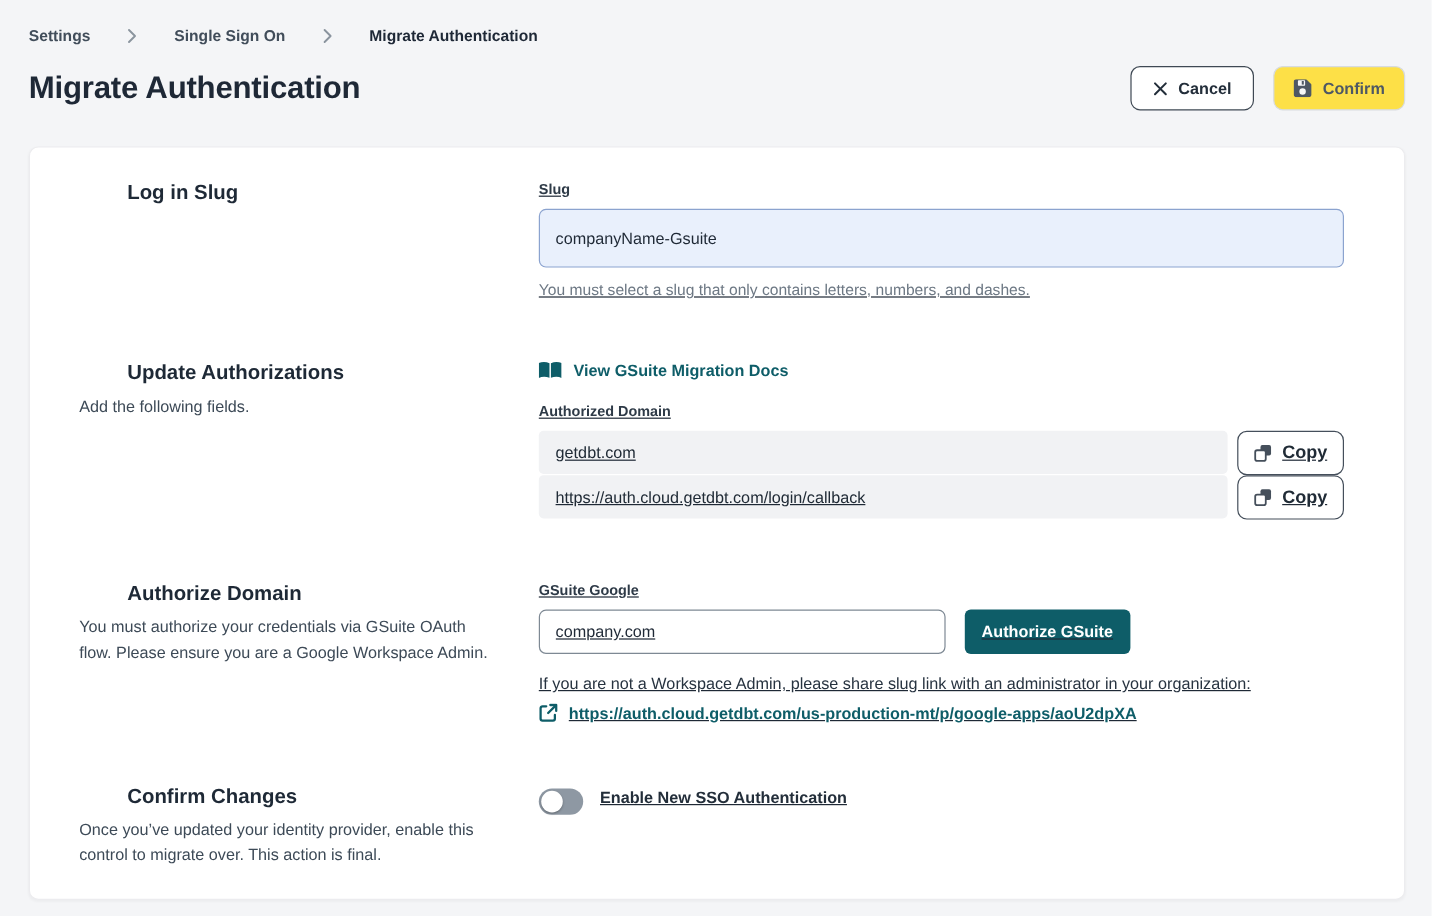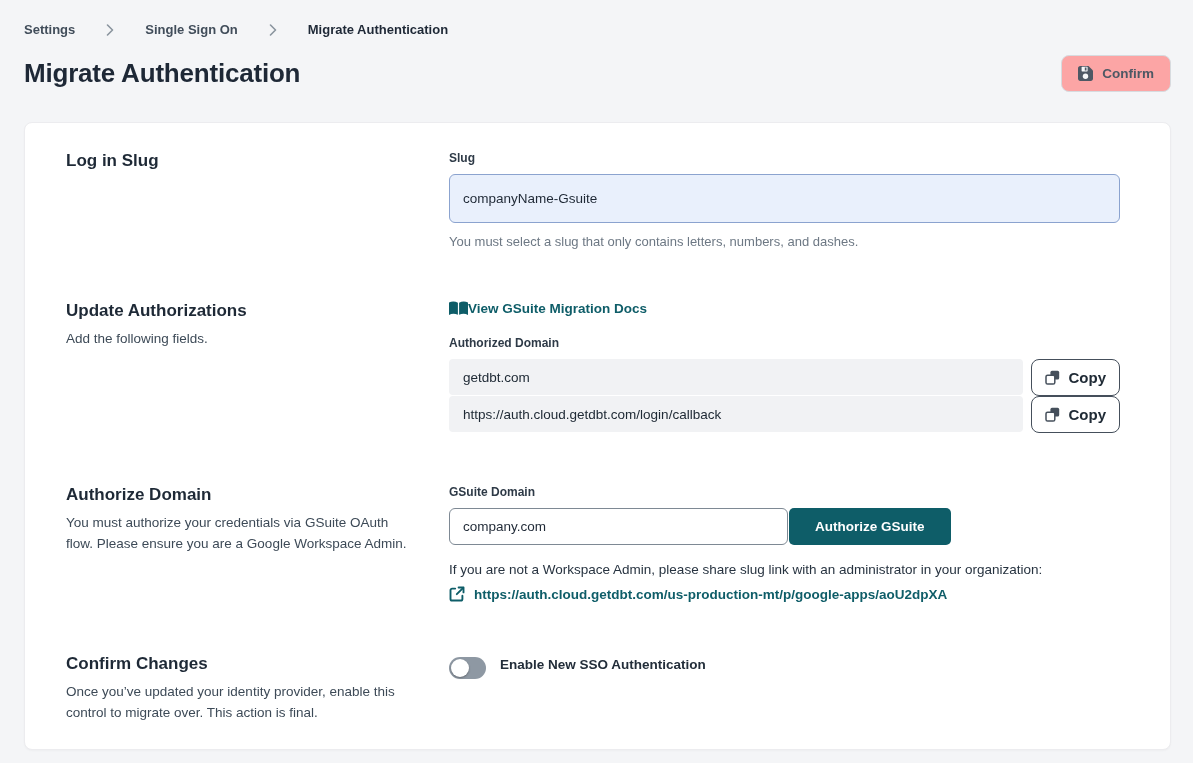--- a/index.html
+++ b/index.html
@@ -19,68 +19,68 @@
 
   
   .page-header { display: flex; align-items: center; justify-content: space-between; margin-top: 18px; }
   h1.page-title { font-size: 26px; font-weight: 700; color: #1e2836; letter-spacing: -0.2px; }
   .header-actions { display: flex; gap: 16px; align-items: center; }
   .btn {
     height: 37px; border-radius: 8px; display: inline-flex; align-items: center; gap: 9px;
     font-family: inherit; font-size: 13.5px; font-weight: 600; cursor: pointer;
   }
   .btn-cancel { background: #ffffff; border: 1px solid #3f4954; color: #232e3a; padding: 0 18px; }
-  .btn-confirm { background: #fca5a5; border: 1px solid #d7dbdf; color: #4e5864; padding: 0 16px; }
+  .btn-confirm { background: #fde047; border: 1px solid #d7dbdf; color: #4e5864; padding: 0 16px; }
 
   
   .card {
     margin-top: 30px; background: #ffffff; border-radius: 8px;
     border: 1px solid #ececef; box-shadow: 0 1px 2px rgba(0,0,0,0.03);
     padding: 28px 50px 26px 41px;
   }
   .section { display: flex; }
   .section + .section { margin-top: 52px; }
   .section-info { width: 383px; flex: none; padding-right: 32px; }
-  .section-info h2 { font-size: 17px; font-weight: 700; color: #1e2936; margin-bottom: 7px; }
+  .section-info h2 { font-size: 17px; font-weight: 700; color: #1e2936; margin-bottom: 7px; margin-left: 40px; }
   .section-desc { font-size: 13.5px; color: #3d4a57; line-height: 21px; }
-  .section-content { flex: 1; min-width: 0; }
+  .section-content { flex: 1; min-width: 0; text-decoration: underline; }
 
   .field-label { display: block; font-size: 12px; font-weight: 700; color: #2e3a47; margin-bottom: 9px; }
 
   .slug-input {
     width: 100%; height: 49px; border-radius: 6px; border: 1px solid #8ba3cf;
     background: #e9f0fc; padding: 0 13px; font-family: inherit; font-size: 13.5px; color: #1f2936;
     outline: none;
   }
   .helper-text { font-size: 13px; color: #6d7884; margin-top: 11px; }
 
-  .docs-link { display: inline-flex; align-items: center; color: #0e5d68;
+  .docs-link { display: inline-flex; align-items: center; gap: 10px; color: #0e5d68;
     font-size: 13.5px; font-weight: 700; text-decoration: none; cursor: pointer; margin-bottom: 20px; }
 
   .field-row { display: flex; gap: 8px; }
   .field-row + .field-label { margin-top: 20px; }
   .readonly-field {
     flex: 1; min-width: 0; background: #f1f2f4; border-radius: 4px; height: 36px;
     display: flex; align-items: center; padding: 0 14px; font-size: 13.5px; color: #202b36;
     white-space: nowrap; overflow: hidden;
   }
   .btn-copy {
     height: 37px; background: #ffffff; border: 1px solid #454f5b; border-radius: 8px;
     display: inline-flex; align-items: center; gap: 9px; padding: 0 13px;
     font-family: inherit; font-size: 15px; font-weight: 600; color: #202b36; cursor: pointer; flex: none;
   }
 
-  .domain-row { display: flex; gap: 1px; align-items: center; margin-bottom: 17px; }
+  .domain-row { display: flex; gap: 16px; align-items: center; margin-bottom: 17px; }
   .gsuite-input {
     width: 339px; height: 37px; border-radius: 6px; border: 1px solid #7e8994; background: #fff;
     padding: 0 13px; font-family: inherit; font-size: 13.5px; color: #1f2936; outline: none;
   }
   .btn-authorize {
     height: 37px; background: #0e5d68; color: #ffffff; border: none; border-radius: 5px;
-    padding: 0 26px; font-family: inherit; font-size: 13.5px; font-weight: 700; cursor: pointer;
+    padding: 0 14px; font-family: inherit; font-size: 13.5px; font-weight: 700; cursor: pointer;
   }
   .admin-note { font-size: 13.5px; color: #273340; margin-bottom: 9px; }
   .share-link-row { display: flex; align-items: center; gap: 9px; }
   .share-link { color: #0e5d68; font-size: 13.5px; font-weight: 700; text-decoration: none; cursor: pointer; }
 
   .toggle-row { display: flex; align-items: flex-start; gap: 14px; margin-top: 3px; }
   .toggle {
     width: 37px; height: 22px; border-radius: 11px; background: #8e98a3; position: relative;
     cursor: pointer; flex: none; border: none;
   }
@@ -109,20 +109,28 @@
       <svg width="8" height="12" viewBox="0 0 8 12">
           <path d="M1.5 1l5 5-5 5" stroke="#8a949e" stroke-width="1.6" fill="none" stroke-linecap="round" stroke-linejoin="round"></path>
         </svg>
     </span>
     <span class="crumb crumb-current">Migrate Authentication</span>
   </nav>
 
   <div class="page-header">
     <h1 class="page-title">Migrate Authentication</h1>
     <div class="header-actions">
+      <button class="btn btn-cancel">
+        <span class="icon">
+          <svg width="12" height="12" viewBox="0 0 12 12">
+              <path d="M1.5 1.5l9 9M10.5 1.5l-9 9" stroke="#232e3a" stroke-width="1.7" stroke-linecap="round"></path>
+            </svg>
+        </span>
+        <span>Cancel</span>
+      </button>
       <button class="btn btn-confirm">
         <span class="icon">
           <svg width="15" height="15" viewBox="0 0 15 15">
               <path fill="#4e5864" d="M0 2.2C0 1 1 0 2.2 0h8.3L15 4.5v8.3c0 1.2-1 2.2-2.2 2.2H2.2C1 15 0 14 0 12.8z"></path>
               <rect x="3.6" y="0.8" width="6" height="4.6" rx="0.6" fill="#f6f7f8"></rect>
               <rect x="6.8" y="1.5" width="1.7" height="3" fill="#4e5864"></rect>
               <circle cx="7.5" cy="10.2" r="2.7" fill="#f6f7f8"></circle>
             </svg>
         </span>
         <span>Confirm</span>
@@ -186,21 +194,21 @@
         </div>
       </div>
     </div>
 
     <div class="section">
       <div class="section-info">
         <h2>Authorize Domain</h2>
         <p class="section-desc">You must authorize your credentials via GSuite OAuth flow. Please ensure you are a Google Workspace Admin.</p>
       </div>
       <div class="section-content">
-        <label class="field-label">GSuite Domain</label>
+        <label class="field-label">GSuite Google</label>
         <div class="domain-row">
           <input class="gsuite-input" type="text" value="company.com" style="">
           <button class="btn-authorize">Authorize GSuite</button>
         </div>
         <div class="admin-note">If you are not a Workspace Admin, please share slug link with an administrator in your organization:</div>
         <div class="share-link-row">
           <span class="icon">
             <svg width="16" height="16" viewBox="0 0 16 16" fill="none" stroke="#0e5d68" stroke-width="1.9" stroke-linecap="round" stroke-linejoin="round">
                 <path d="M6.2 2.6H3.1c-.9 0-1.6.7-1.6 1.6v8.7c0 .9.7 1.6 1.6 1.6h8.7c.9 0 1.6-.7 1.6-1.6V9.8"></path>
                 <path d="M9.6 1.5h4.9v4.9"></path>

